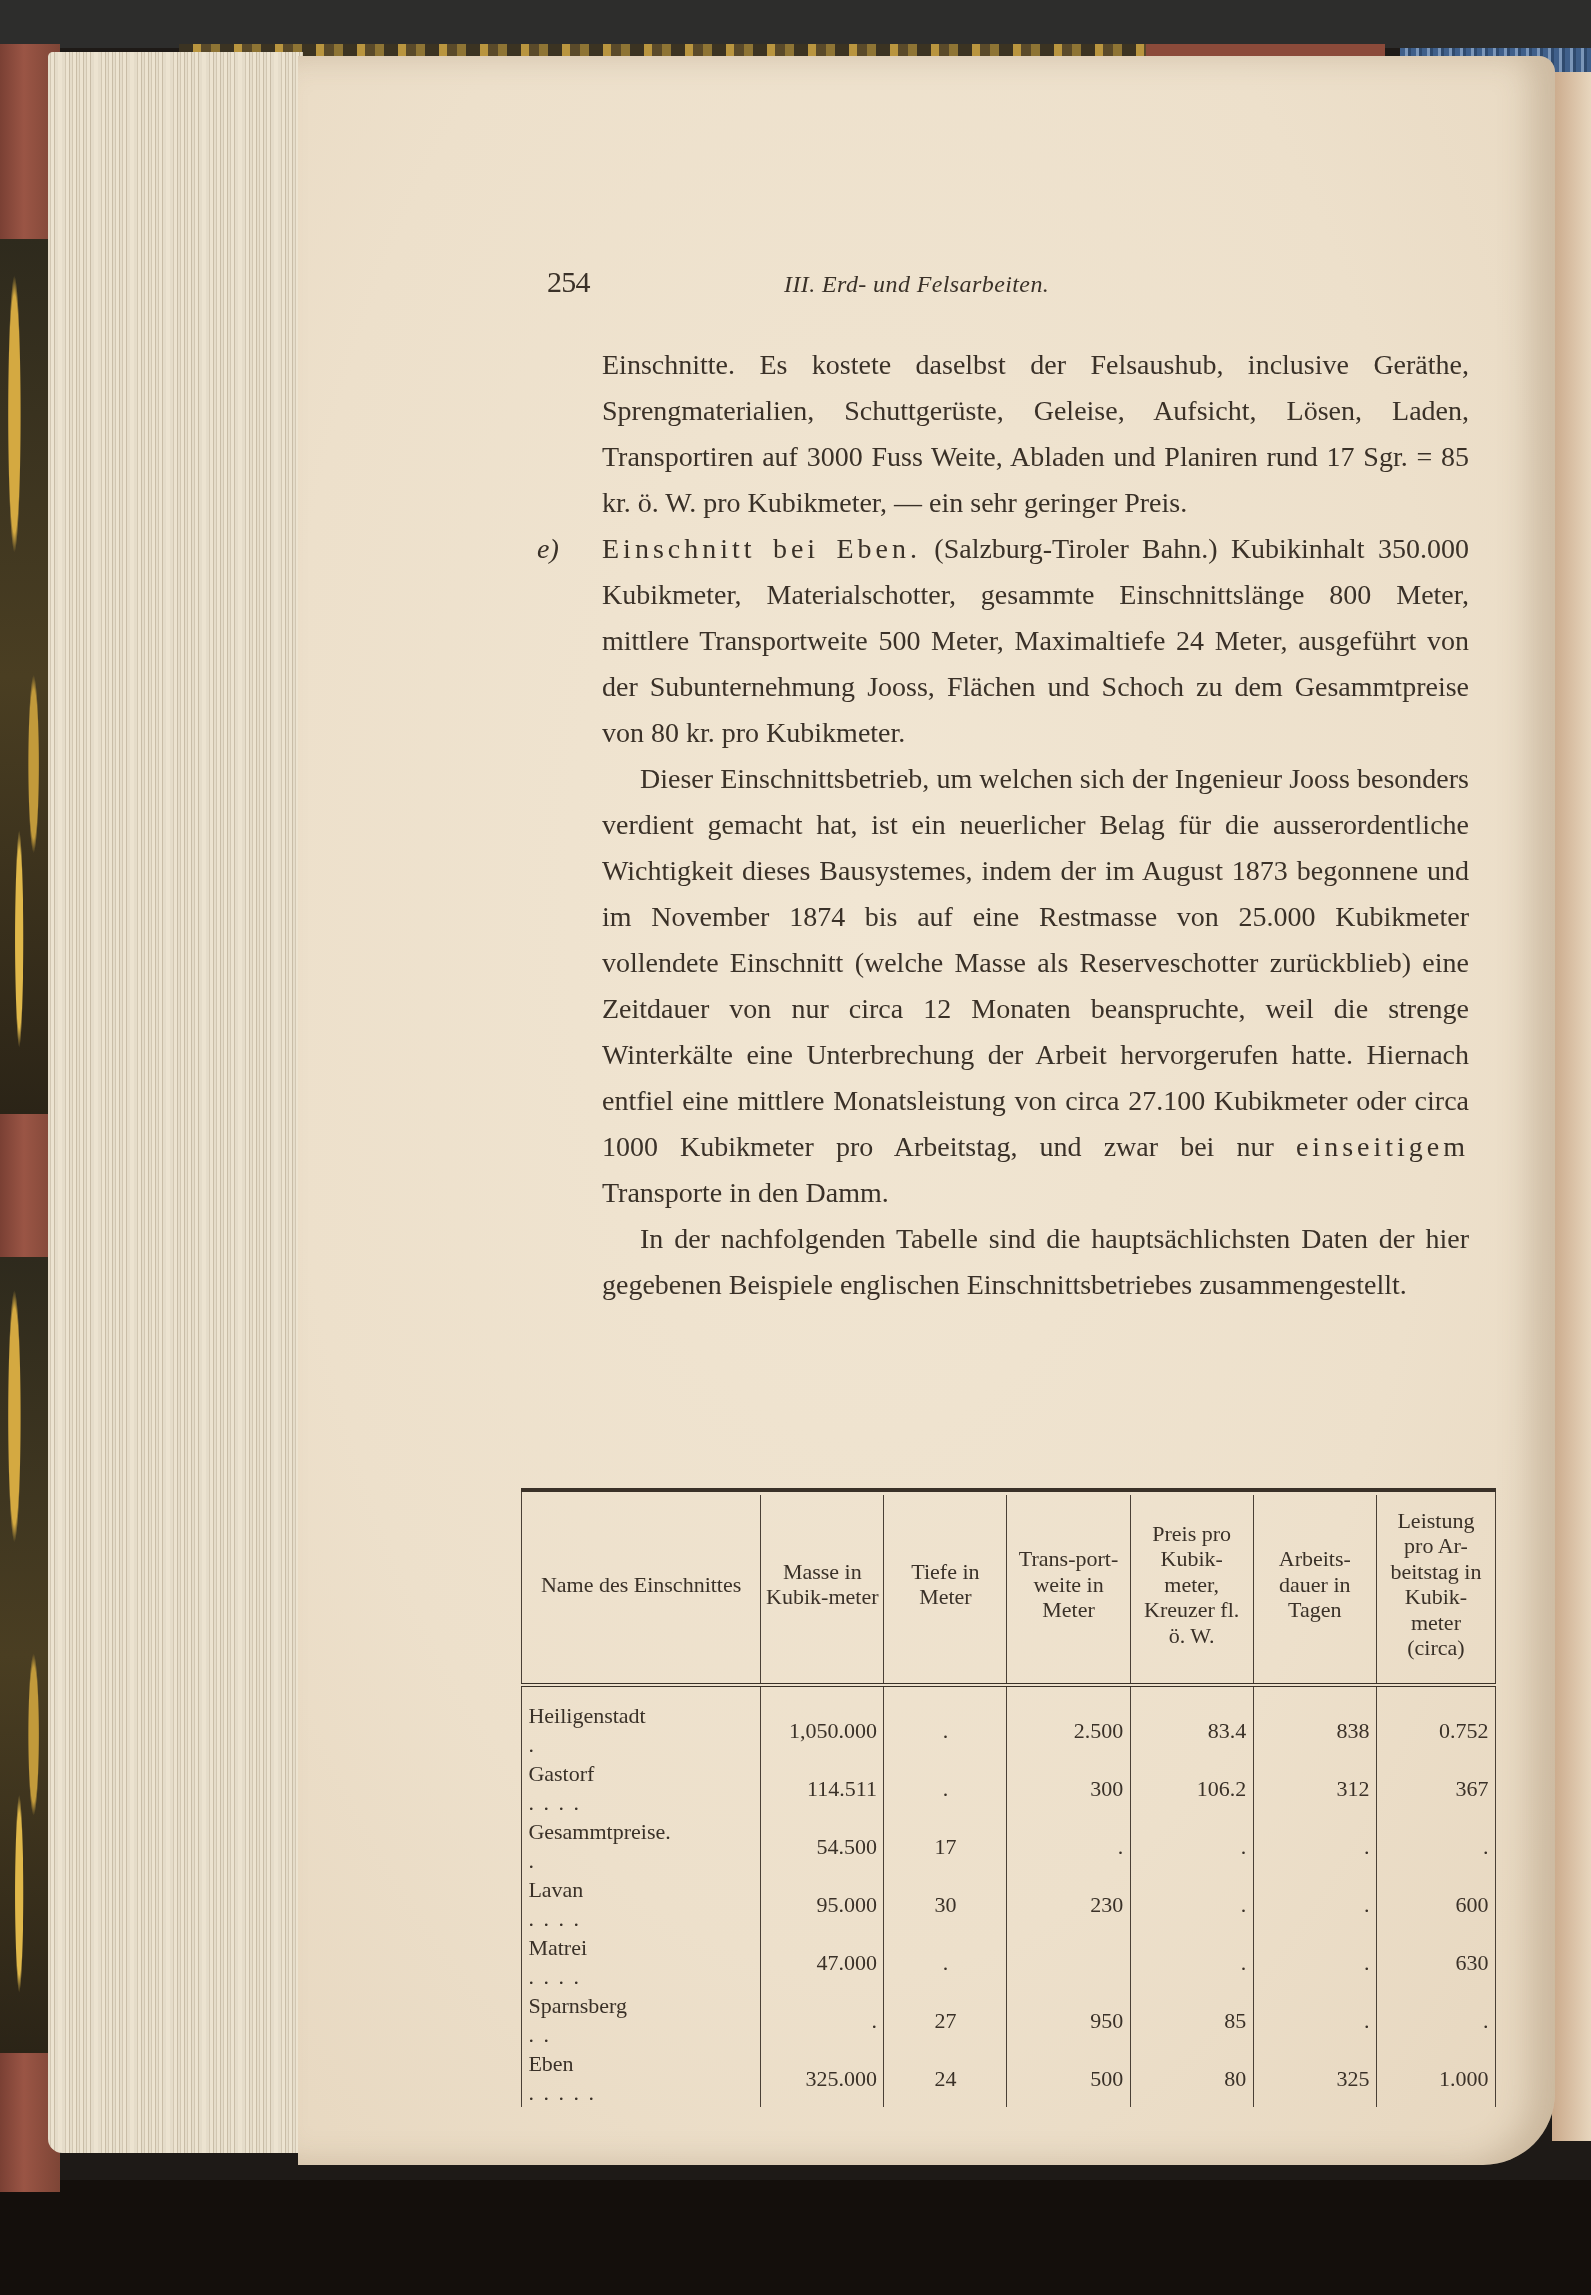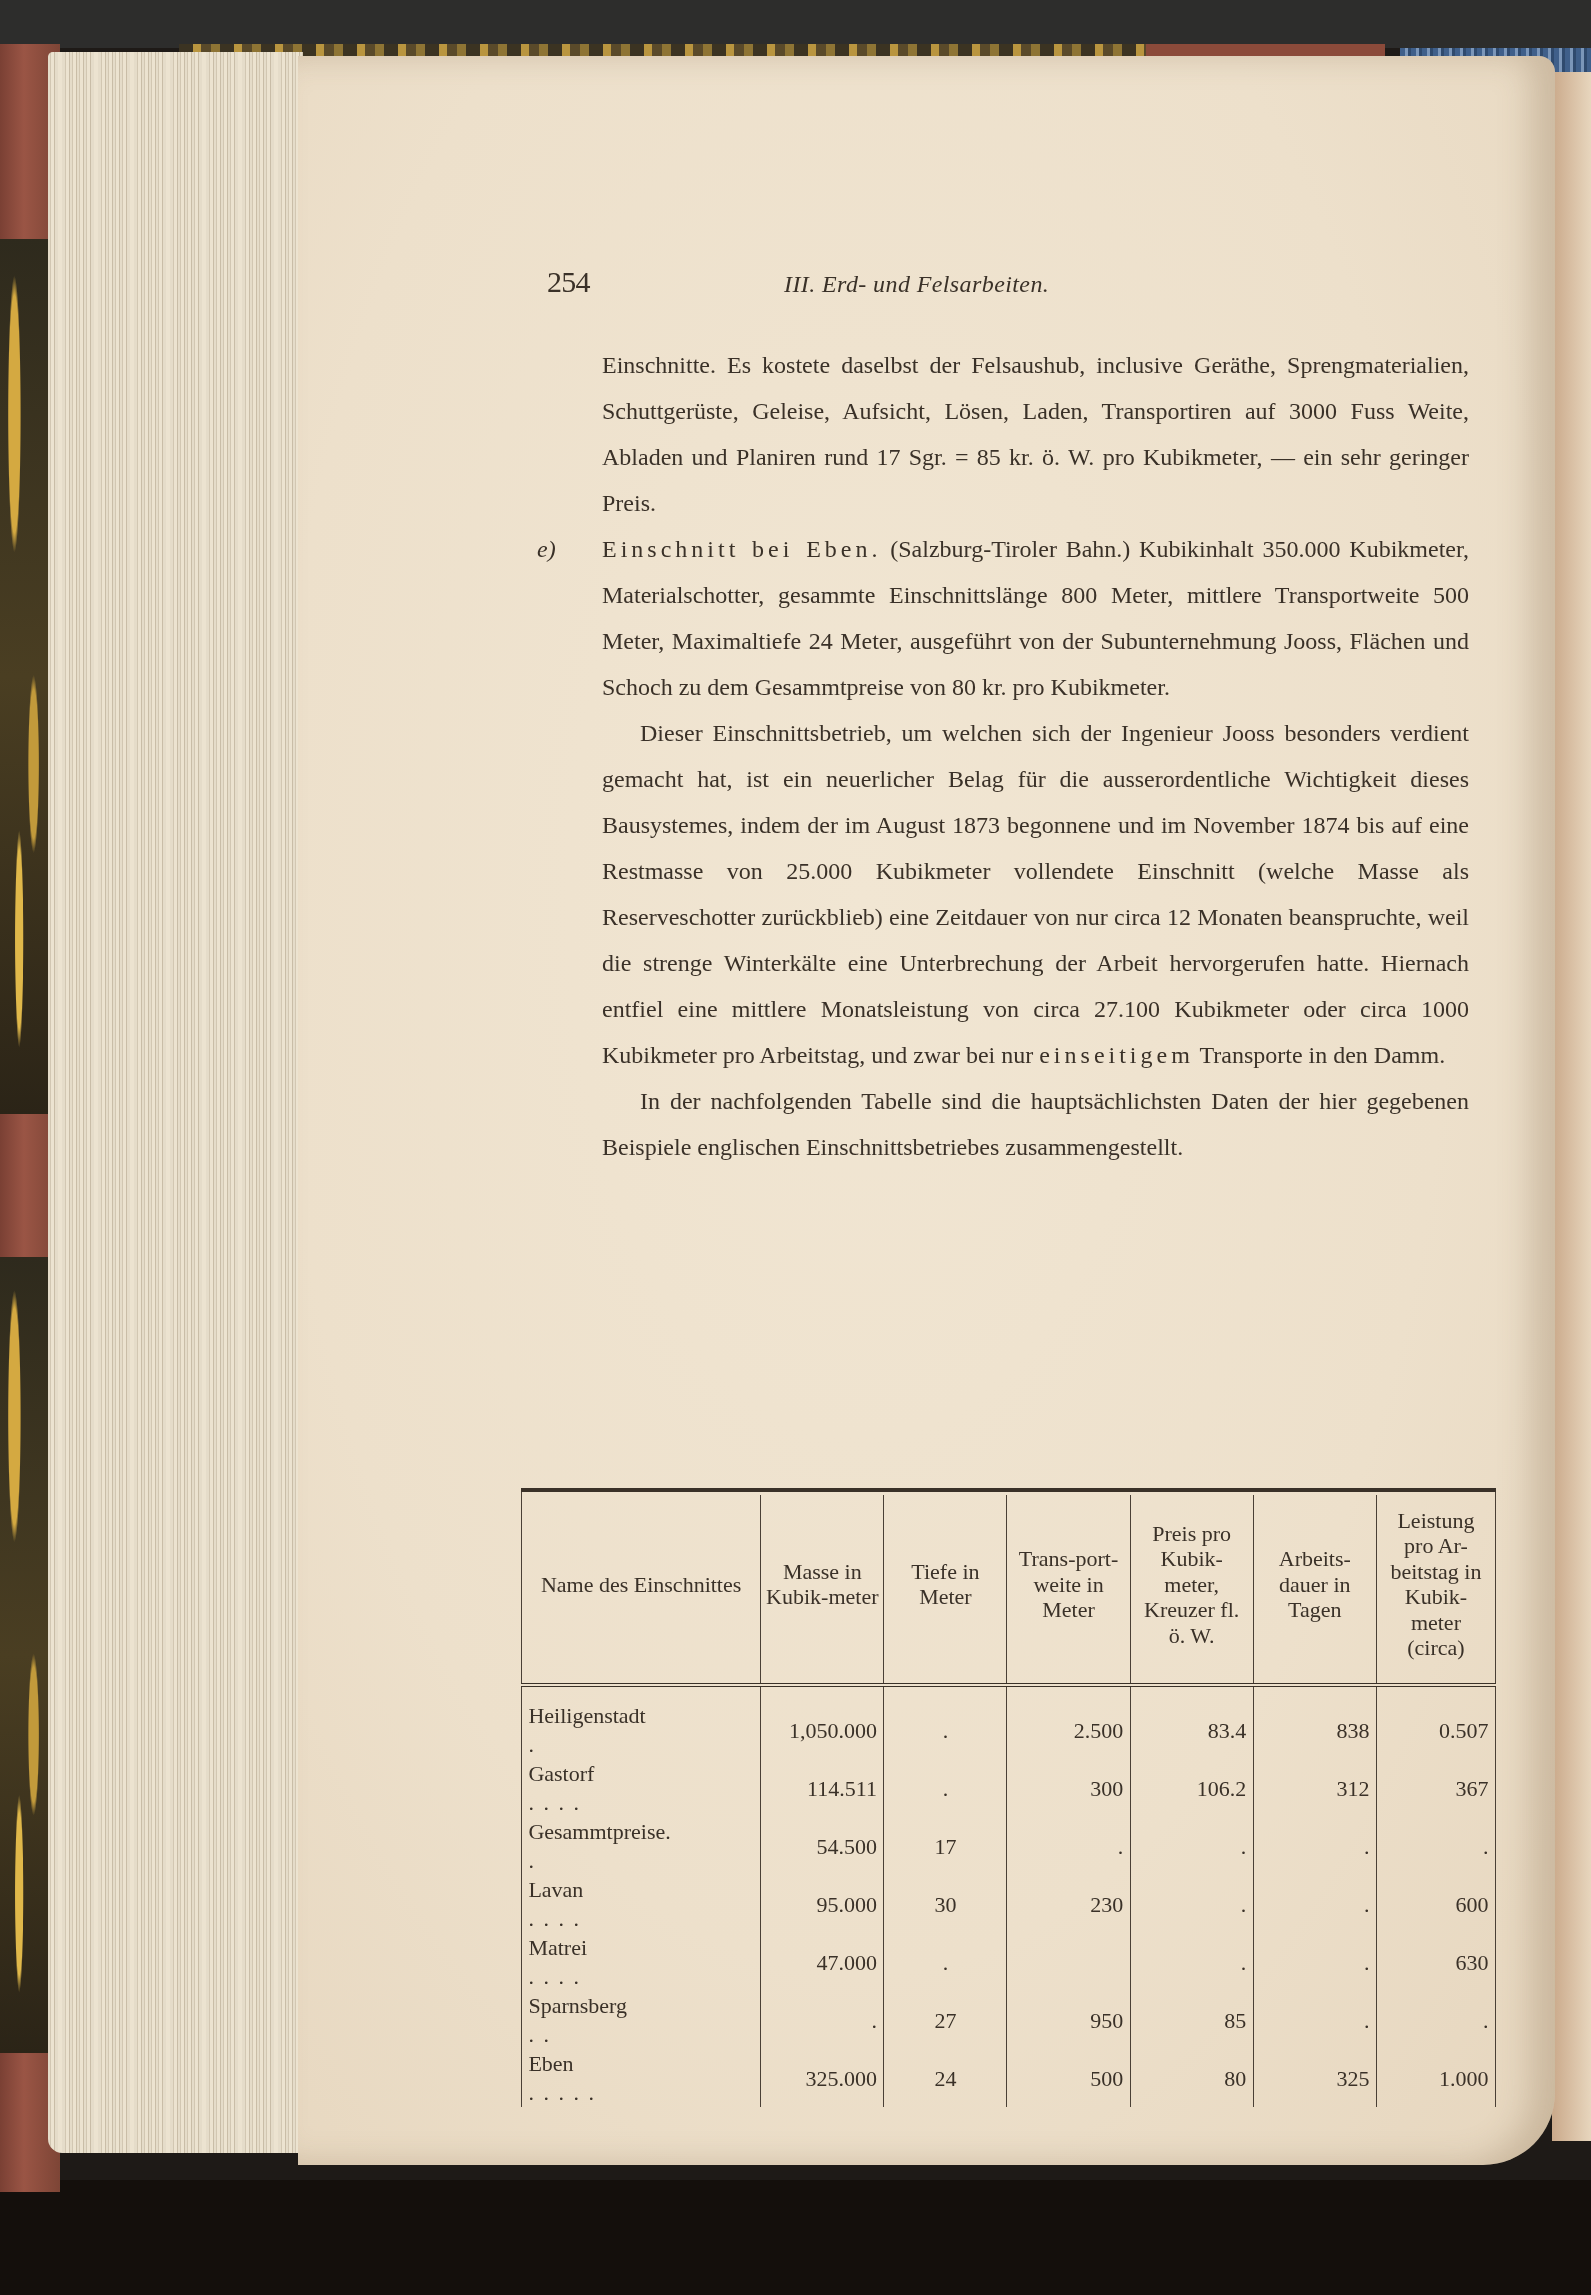--- a/index.html
+++ b/index.html
@@ -45,21 +45,21 @@
   }
   .next-page-edge {
     position:absolute; left:1552px; top:72px; width:40px; height:2069px;
     background:linear-gradient(90deg,#caa98a,#e8d7bf);
   }
 
   .running-head { position:absolute; top:265px; left:509px; width:995px; height:48px; }
   .page-number { position:absolute; left:0; top:0; font-size:30px; letter-spacing:-0.8px;margin-left:38px; }
   .header-title { position:absolute; left:275px; top:6.4px; font-size:24px; font-style:italic; letter-spacing:0.4px; }
 
-  .text-block { position:absolute; left:602px; top:342px; width:867px; font-size:24px; line-height:46px; }
+  .text-block { position:absolute; left:602px; top:342px; width:867px; font-size:28px; line-height:46px; }
   .text-block p { margin:0; text-align:justify; text-align-last:left; }
   .indent { text-indent:38px; }
   .item-e { position:relative; }
   .item-marker { position:absolute; left:-65px; top:0; font-style:italic; }
   .spaced { letter-spacing:4px; }
 
   .table-wrap { position:absolute; left:521px; top:1488px; width:975px; }
   table.data { border-collapse:collapse; width:100%; font-size:22px; color:#3a3128; }
   table.data thead tr.rule-top th { border-top:4.8px solid #3a3128; padding:0; height:3.2px; }
   table.data th { font-weight:normal; line-height:25.5px; vertical-align:middle; padding:12.7px 3.2px 22px 3.2px; border-left:1.6px solid #4a4036; }
@@ -134,21 +134,21 @@
             <span class="name-wrap">
               <span>Heiligenstadt</span>
               <span class="dots">.</span>
             </span>
           </td>
           <td>1,050.000</td>
           <td class="center">.</td>
           <td>2.500</td>
           <td>83.4</td>
           <td>838</td>
-          <td>0.507</td>
+          <td>0.752</td>
         </tr>
         <tr>
           <td class="name">
             <span class="name-wrap">
               <span>Gastorf</span>
               <span class="dots">....</span>
             </span>
           </td>
           <td>114.511</td>
           <td class="center">.</td>

